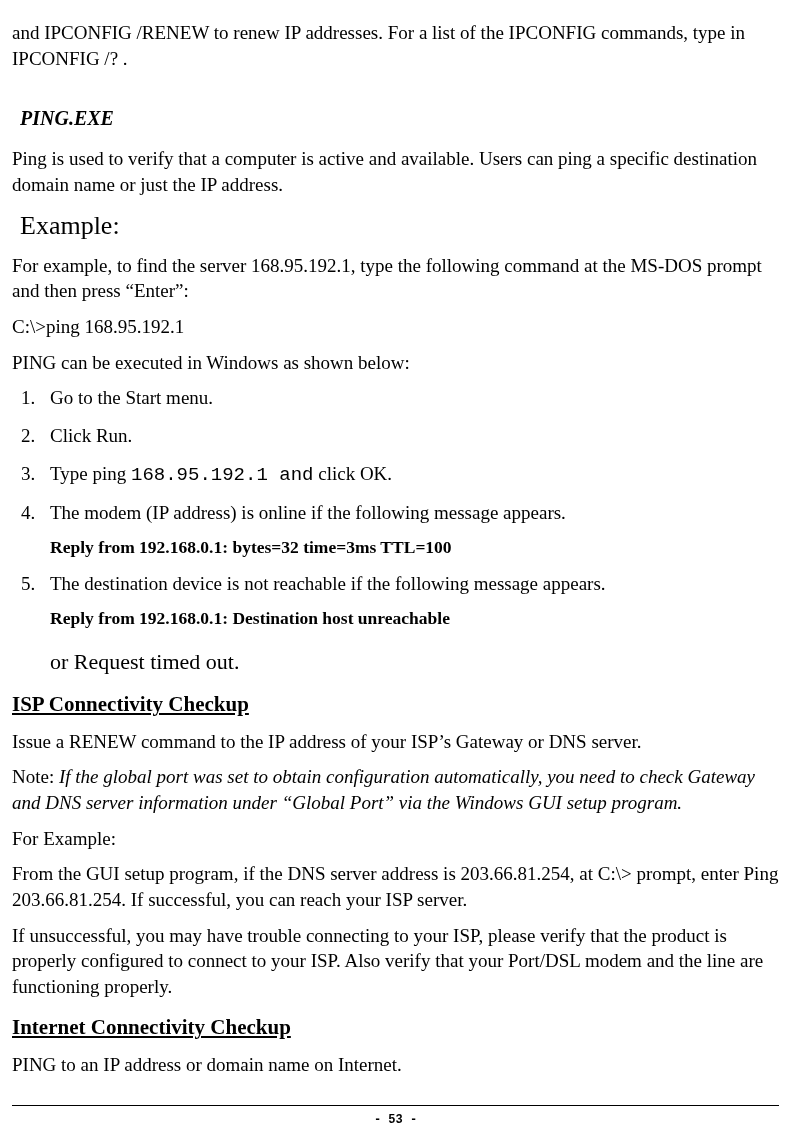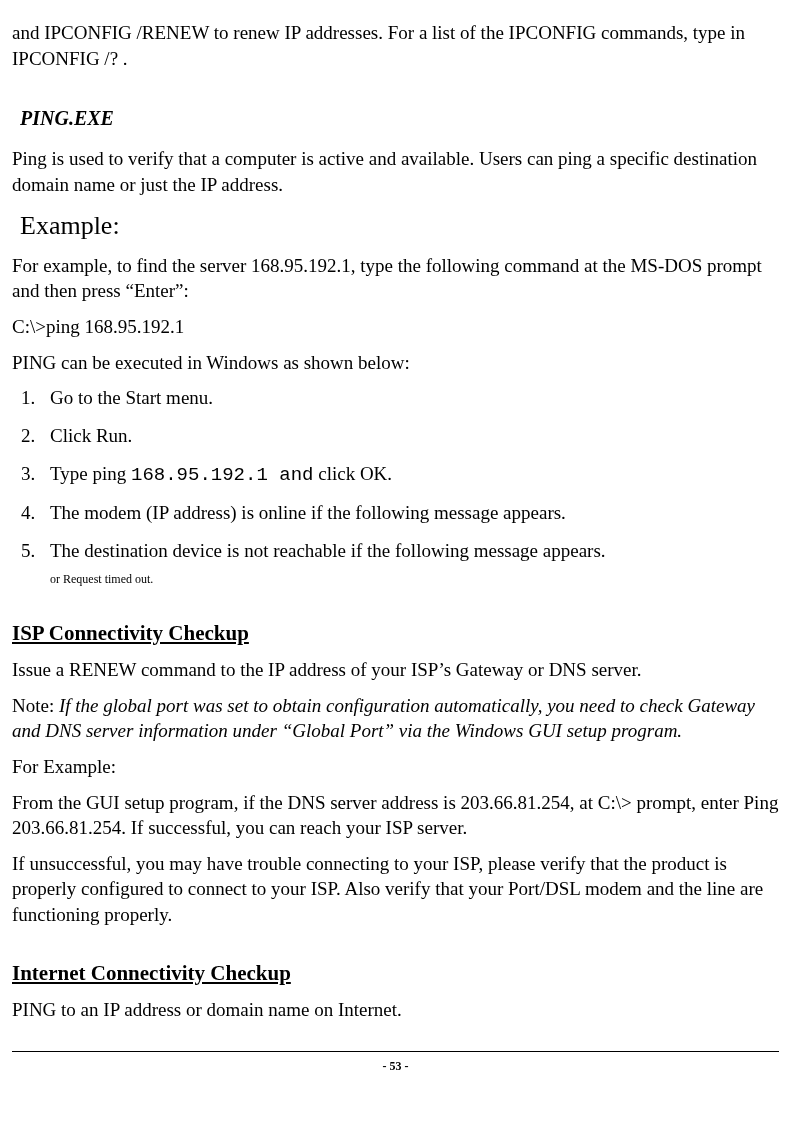--- a/index.html
+++ b/index.html
@@ -35,38 +35,38 @@
   ol.steps > li {
     padding-left: 10px;
     margin-bottom: 12px;
   }
   .step-sub {
     font-weight: bold;
     font-size: 17.5px;
     margin-top: 10px;
   }
   .step-sub-line {
-    font-size: 12px;
-    margin-top: 8px;
+    font-size: 22px;
+    margin-top: 16px;
   }
   .section-underline {
     font-weight: bold;
     text-decoration: underline;
     font-size: 21px;
-    margin-top: 31px;
+    margin-top: 14px;
     margin-bottom: 10px;
   }
   .footer-rule {
     border: none;
     border-top: 1.5px solid #000;
     margin: 28px 0 6px 0;
   }
   .page-num {
     text-align: center;
-    font-family: Liberation Serif, serif;
+    font-family: Liberation Mono, monospace;
     font-size: 12px;
     font-weight: bold;
   }
 </style>
 </head>
 <body>
 
 <p>
   <span>and </span><span class="bold">IPCONFIG /RENEW</span><span> to renew IP addresses. For a list of the </span><span class="bold">IPCONFIG</span><span> commands, type in </span><span class="bold">IPCONFIG /? .</span>
 </p>
@@ -90,23 +90,25 @@
     <span>Go to the </span><span class="bold">Start</span><span> menu.</span>
   </li>
   <li>
     <span>Click </span><span class="bold">Run</span><span>.</span>
   </li>
   <li>
     <span>Type </span><span class="bold">ping </span><span class="bold mono">168.95.192.1 </span><span class="mono">and</span><span> click </span><span class="bold">OK</span><span>.</span>
   </li>
   <li>
     <span>The modem (IP address) is online if the following message appears.</span>
+    <div class="step-sub">Reply from 192.168.0.1: bytes=32 time=3ms TTL=100</div>
   </li>
   <li>
     <span>The destination device is not reachable if the following message appears.</span>
+    <div class="step-sub">Reply from 192.168.0.1: Destination host unreachable</div>
     <div class="step-sub-line">
       <span>or </span><span class="bold">Request timed out.</span>
     </div>
   </li>
 </ol>
 
 <p class="section-underline">ISP Connectivity Checkup</p>
 
 <p>Issue a RENEW command to the IP address of your ISP’s Gateway or DNS server.</p>
 

